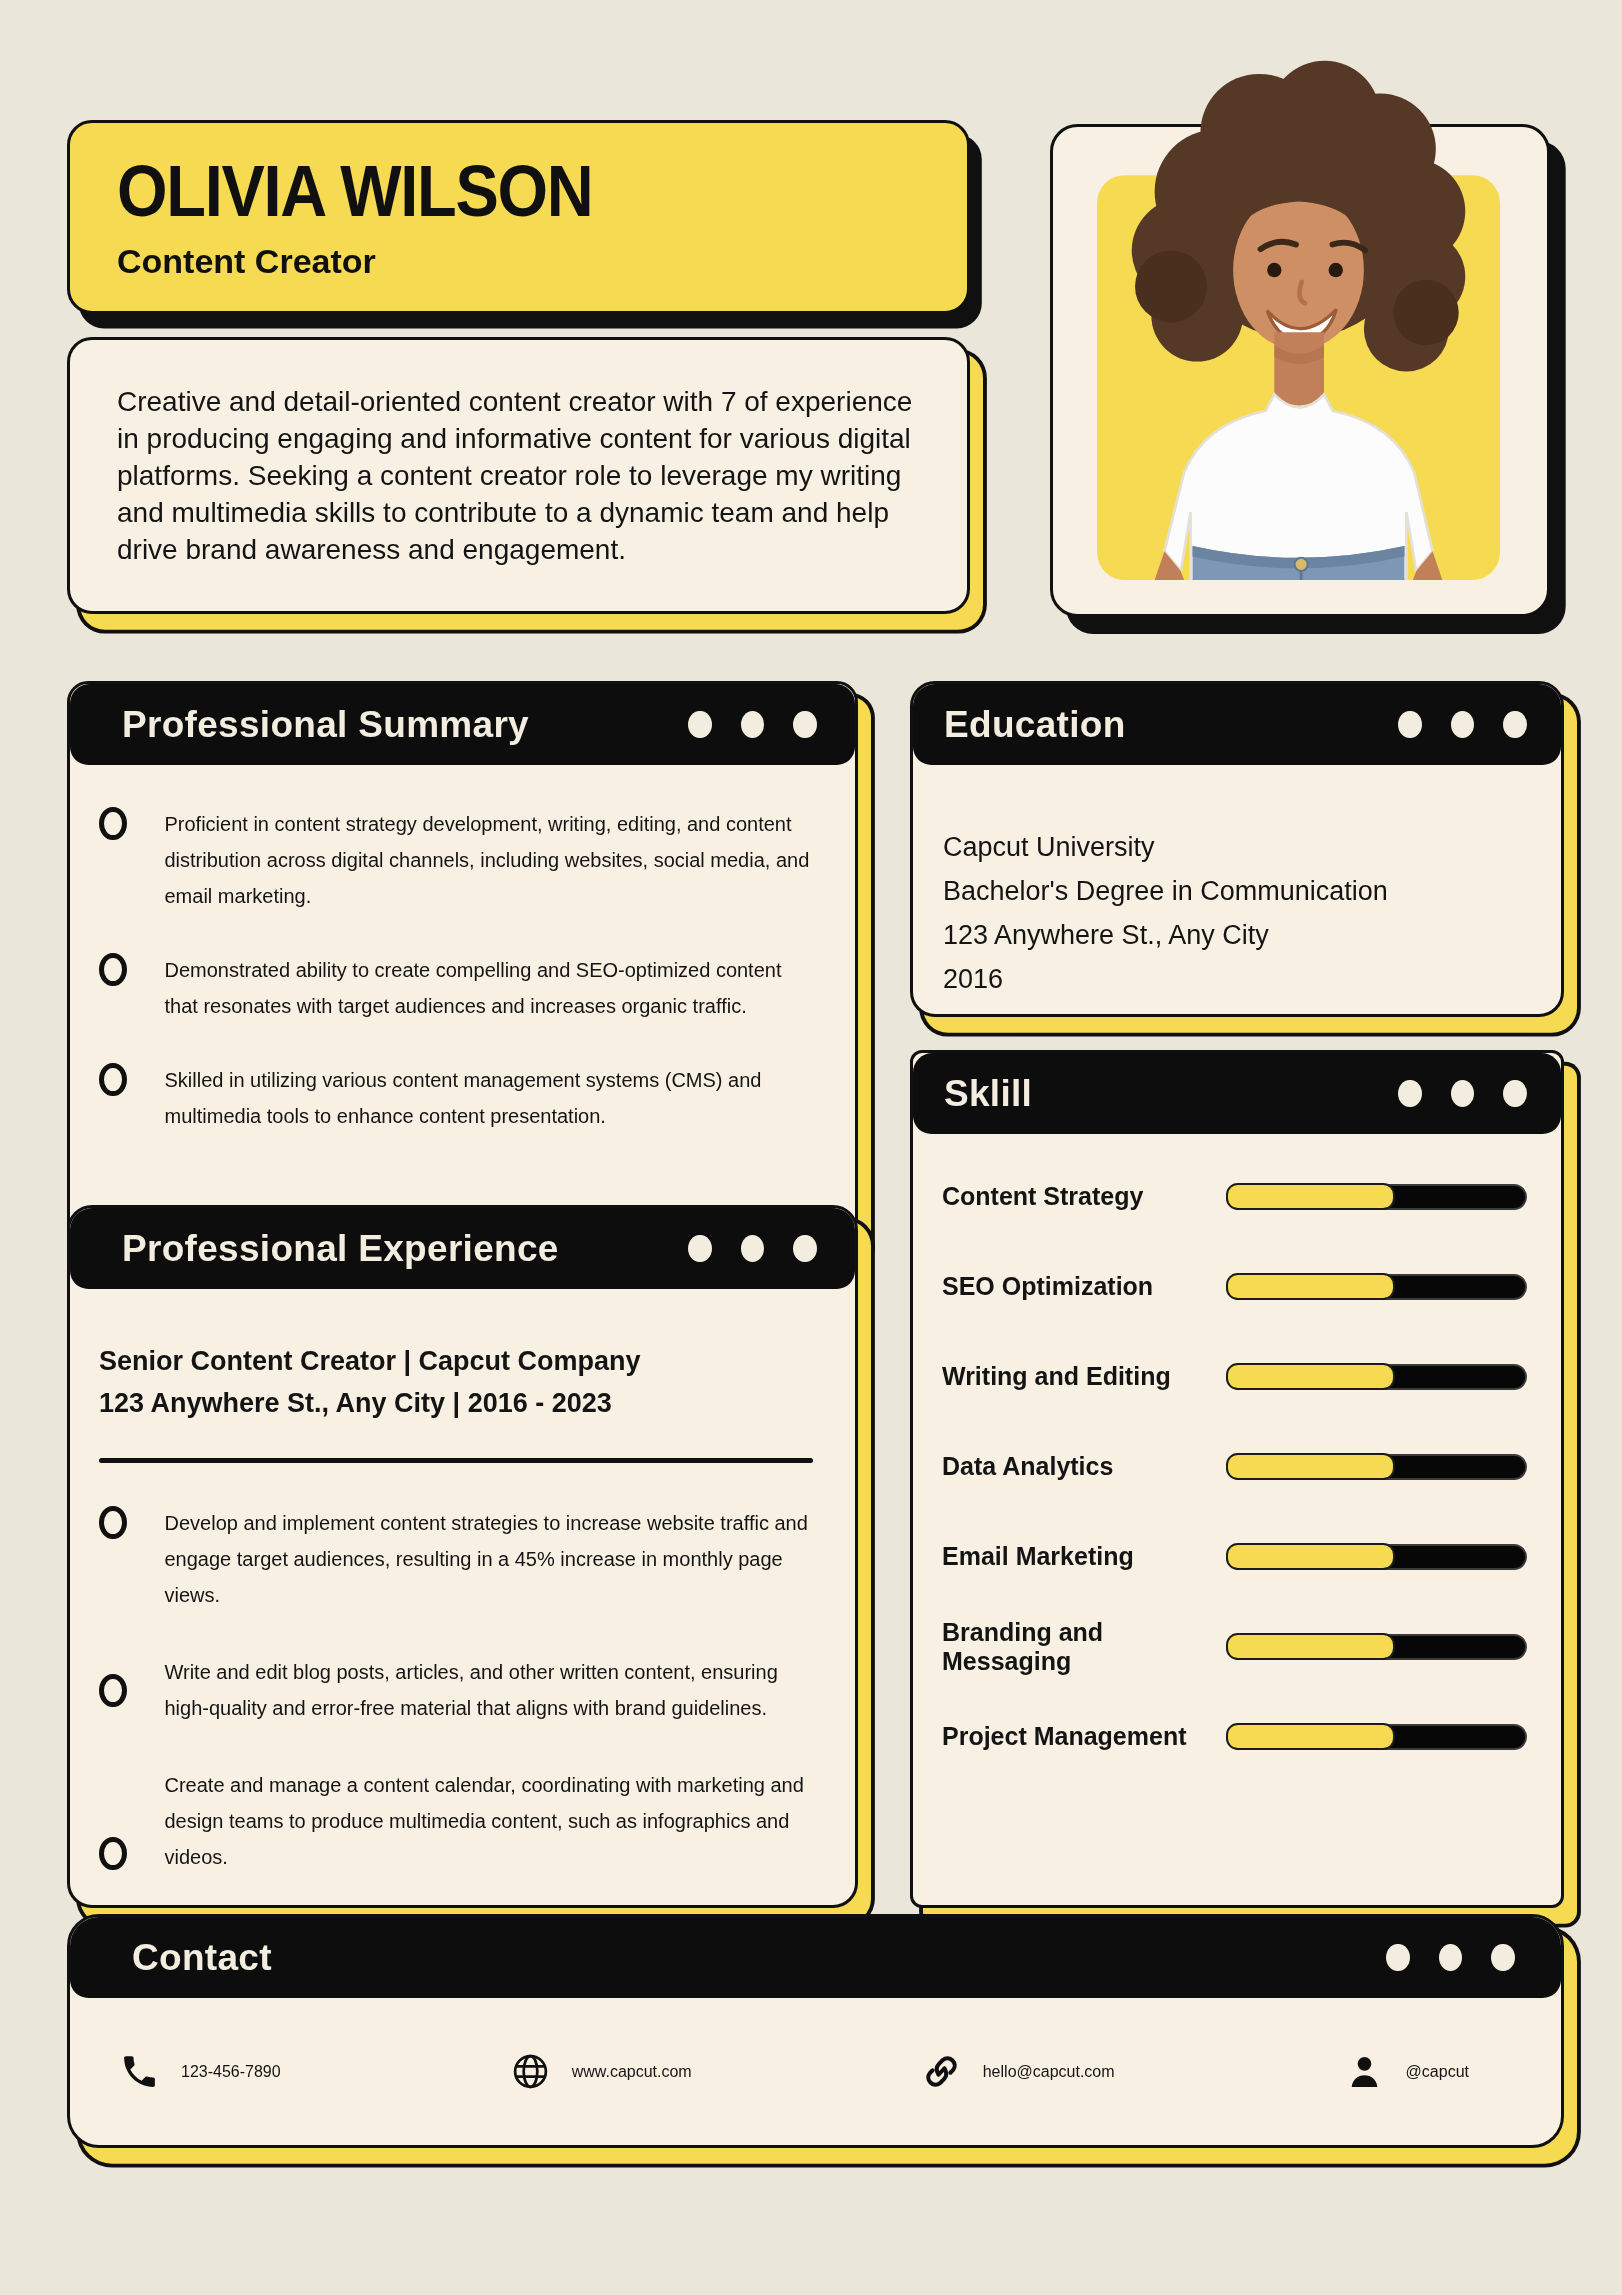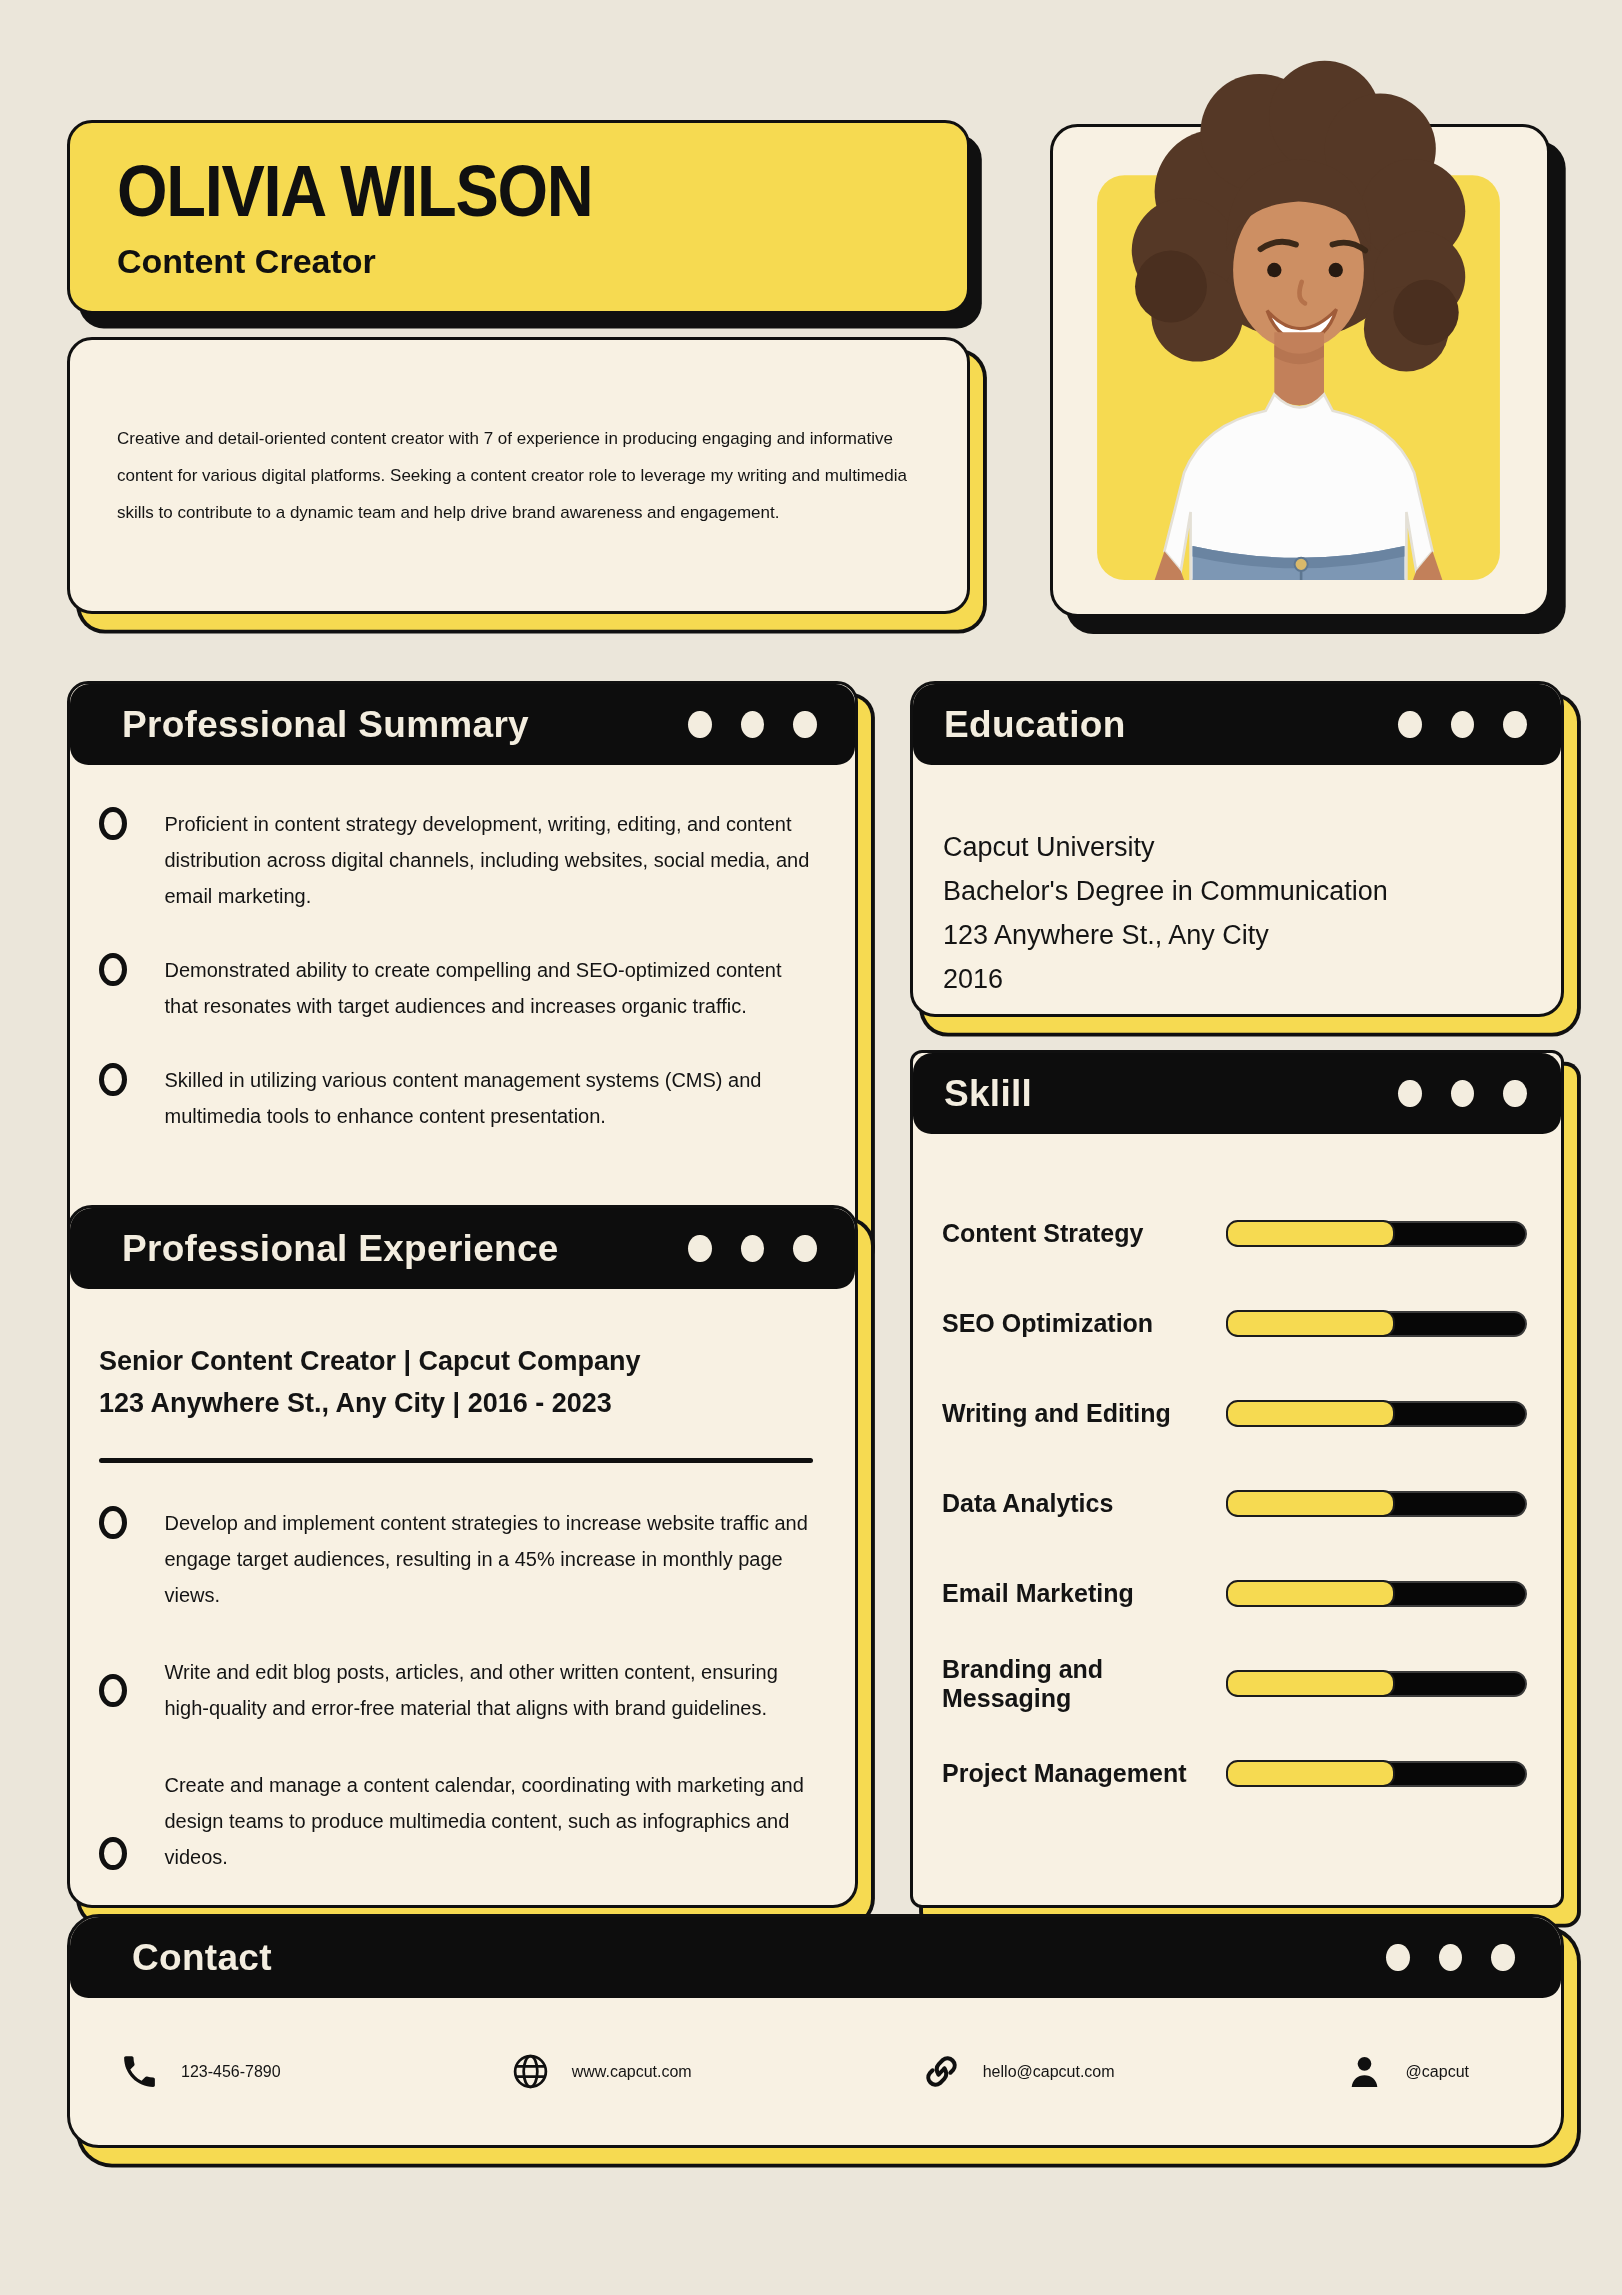--- a/index.html
+++ b/index.html
@@ -44,21 +44,21 @@
   }
   .name-box .role{font-size:34px; font-weight:700; color:var(--ink);}
 
   
   .about-card{
     left:67px; top:337px; width:903px; height:277px;
     border-radius:25px;
     display:flex; align-items:center;
     padding:0 47px;
   }
-  .about-card p{font-size:17px; line-height:37px;}
+  .about-card p{font-size:28px; line-height:37px;}
 
   
   .photo-card{
     left:1050px; top:124px; width:500px; height:493px;
     border-radius:27.5px;
     overflow:visible;
     box-shadow:15.7px 17px 0 0 var(--ink);
   }
   .photo-card svg.person{
     position:absolute; left:-2.6px; top:-73px;
@@ -99,21 +99,21 @@
     background:transparent; margin-top:1.3px;
   }
   .bullet-text{font-size:20px; line-height:36px;}
 
   
   .edu-body{padding:60px 33px 0 30px;}
   .edu-line{font-size:27px; line-height:44px;}
 
   
   .skill-body{padding:47px 34px 0 29px;}
-  .skill-row{display:flex; align-items:center; margin-bottom:59px; height:31px;margin-top:37px;}
+  .skill-row{display:flex; align-items:center; margin-bottom:59px; height:31px;}
   .skill-label{flex:1; font-size:25px; font-weight:700;}
   .skill-bar{
     position:relative; width:300px; height:26px;
     background:#070707; border:2.6px solid var(--bar-rim);
     border-radius:13px;
   }
   .skill-fill{
     position:absolute; left:-2.6px; top:-2.6px;
     height:calc(100% + 5.2px); width:57%;
     background:var(--yellow);

